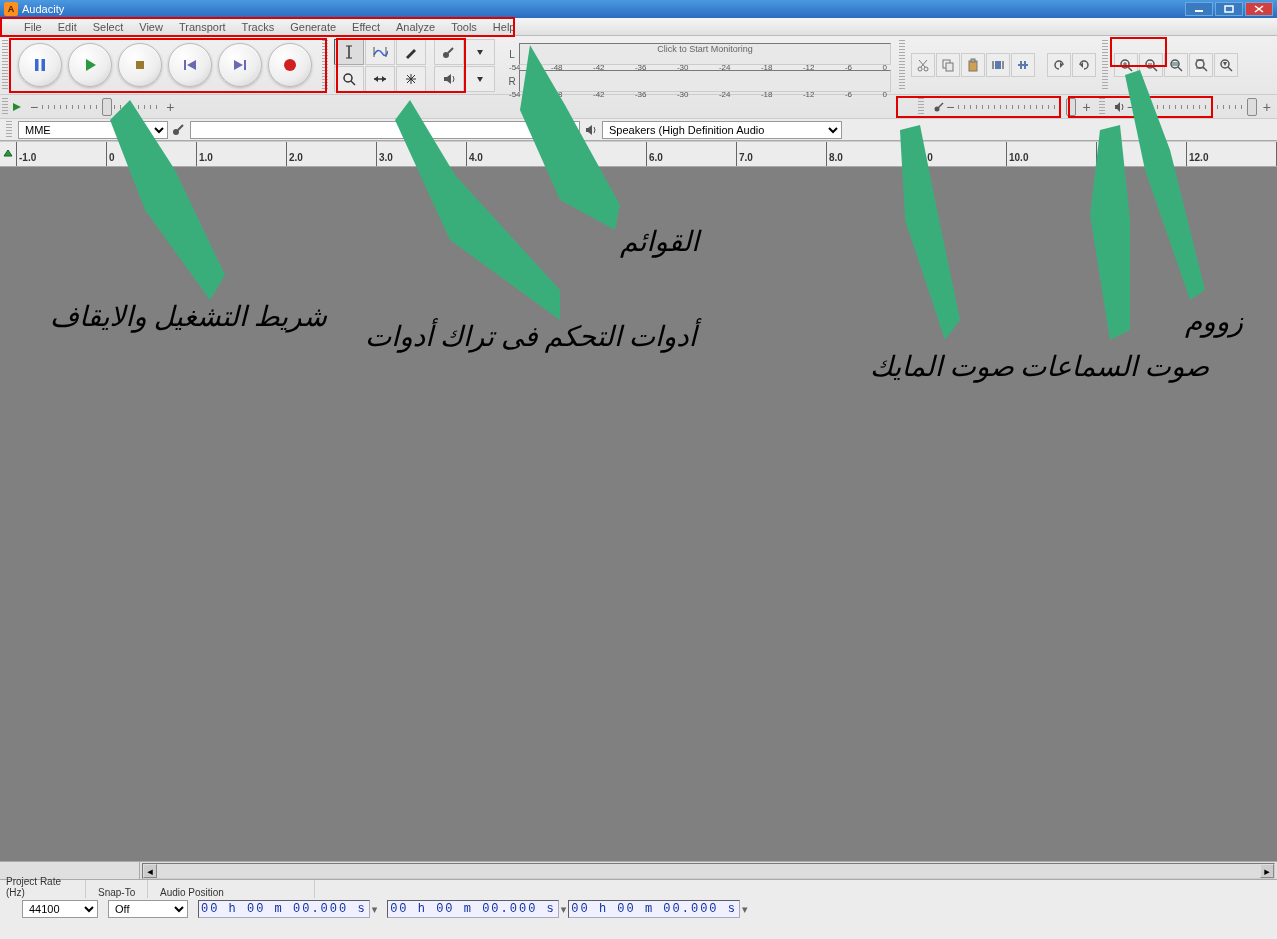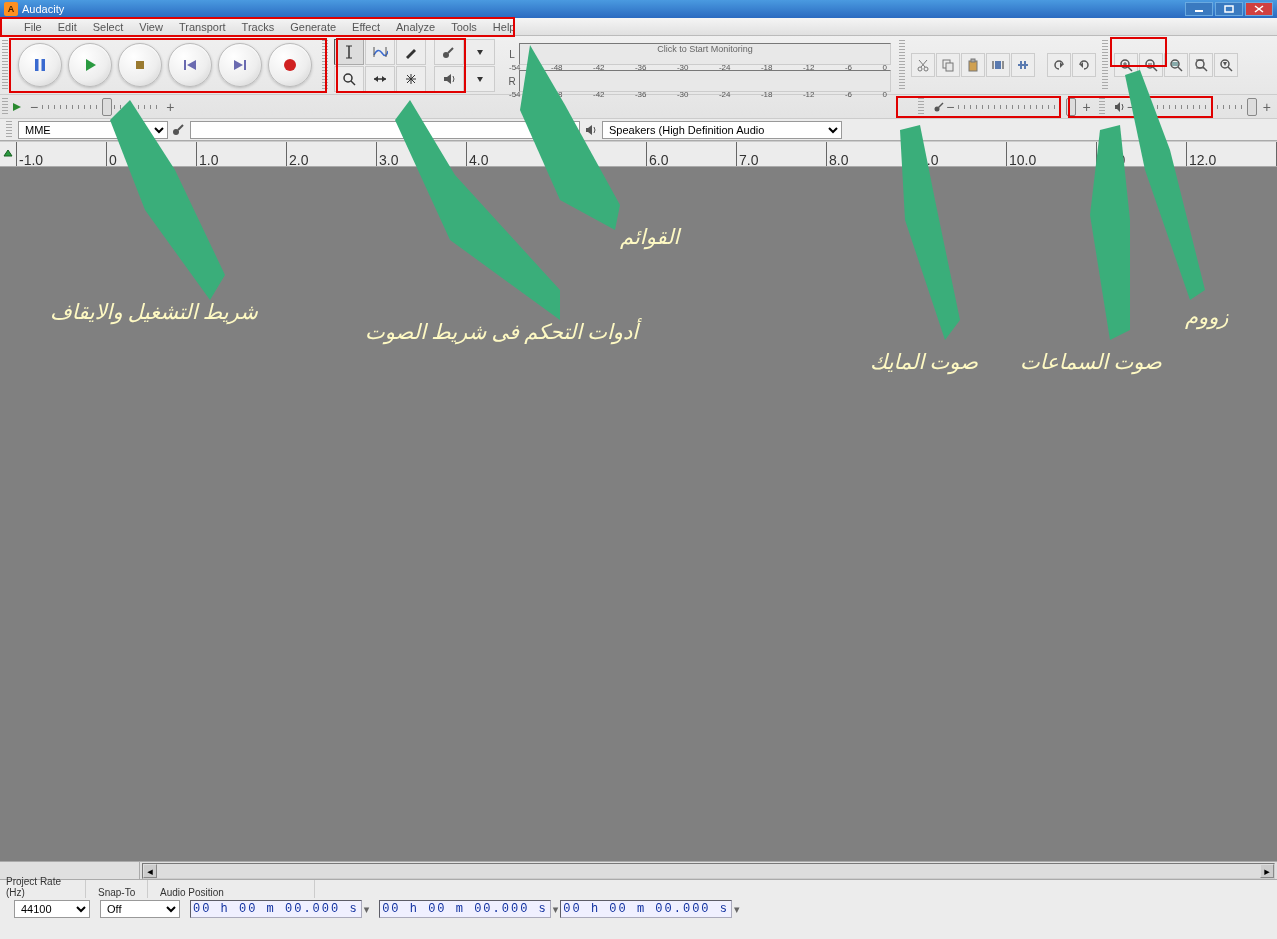--- a/index.html
+++ b/index.html
@@ -54,39 +54,39 @@
   .slider-thumb { position: absolute; width: 10px; height: 18px; background: #ddd; border: 1px solid #888; border-radius: 2px; top: -7px; }
   .mini-icon { width: 14px; height: 14px; display: inline-flex; align-items: center; justify-content: center; color: #555; }
   
   
   .device-row { display: flex; align-items: center; height: 22px; border-top: 1px solid #ccc; background: #ececec; padding: 0 4px; gap: 4px; }
   .device-select { height: 18px; font-size: 11px; background: #fff; border: 1px solid #999; padding: 0 2px; }
   
   
   .ruler-row { display: flex; height: 26px; background: #ececec; border-top: 1px solid #ccc; border-bottom: 1px solid #aaa; }
   .ruler-head { width: 16px; display: flex; align-items: center; justify-content: center; }
-  .ruler { flex: 1; position: relative; font-size: 14px; color: #333; }
+  .ruler { flex: 1; position: relative; font-size: 10px; color: #333; font-weight: bold; }
   .ruler-tick { position: absolute; top: 0; height: 100%; border-left: 1px solid #666; padding-left: 2px; padding-top: 10px; }
   
   
   .trackarea { background: #808080; position: relative; }
   
   
   .annotations { position: absolute; left: 0; top: 0; width: 100%; height: 100%; pointer-events: none; }
-  .ann-text { position: absolute; color: #fef9c3; font-family: "Traditional Arabic", serif; font-size: 21px; font-style: italic; direction: rtl; }
+  .ann-text { position: absolute; color: #000000; font-family: "Traditional Arabic", serif; font-size: 28px; font-style: italic; direction: rtl; }
   .redbox { position: absolute; border: 2px solid #e00000; pointer-events: none; }
   
   
   .bottom-scroll { position: absolute; bottom: 60px; left: 0; right: 0; height: 18px; background: #e0e0e0; border-top: 1px solid #aaa; display: flex; }
   .hscroll { flex: 1; height: 16px; background: #ddd; border: 1px inset #ccc; position: relative; margin: 1px 2px; }
   
   .statusarea { position: absolute; bottom: 0; left: 0; right: 0; height: 60px; background: #ececec; border-top: 1px solid #aaa; display: flex; flex-direction: column; }
   .status-row1 { height: 18px; display: flex; align-items: flex-end; gap: 12px; padding: 0 6px; font-size: 10px; color: #333; }
   .status-row1 > div { border-right: 1px solid #ccc; padding-right: 8px; height: 100%; display: flex; align-items: flex-end; }
-  .status-row2 { height: 22px; display: flex; align-items: center; gap: 2px; padding: 2px 14px; }
+  .status-row2 { height: 22px; display: flex; align-items: center; gap: 2px; padding: 2px 22px; }
   .status-row3 { height: 18px; border-top: 1px solid #ccc; display: flex; align-items: center; padding: 0 6px; font-size: 10px; color: #333; }
   .timefield { font-family: "Courier New", monospace; font-size: 12px; color: #1030a0; background: #f0f0ff; border: 1px inset #aab; padding: 1px 2px; letter-spacing: 2px; }
   
   svg { display: block; }
 </style>
 </head>
 <body>
 
 <div class="titlebar">
   <span class="icon">A</span>
@@ -513,17 +513,17 @@
     <polygon points="410,100 455,175 560,290 560,320 450,240 395,120" fill="#3aae7a"></polygon>
 
     <polygon points="920,125 935,200 960,320 945,340 905,220 900,130" fill="#3aae7a"></polygon>
 
     <polygon points="1120,125 1130,220 1130,330 1110,340 1090,215 1100,130" fill="#3aae7a"></polygon>
 
     <polygon points="1140,70 1170,150 1205,290 1190,300 1145,170 1125,75" fill="#3aae7a"></polygon>
   </svg>
   <div class="ann-text" style="left:620px;top:225px">القوائم</div>
   <div class="ann-text" style="left:50px;top:300px">شريط التشغيل والايقاف</div>
-  <div class="ann-text" style="left:365px;top:320px">أدوات التحكم فى شريط الصوت</div>
+  <div class="ann-text" style="left:365px;top:320px">أدوات التحكم فى تراك أدوات</div>
   <div class="ann-text" style="left:870px;top:350px">صوت المايك</div>
   <div class="ann-text" style="left:1020px;top:350px">صوت السماعات</div>
   <div class="ann-text" style="left:1185px;top:305px">زووم</div>
 </div>
 
 </body></html>

